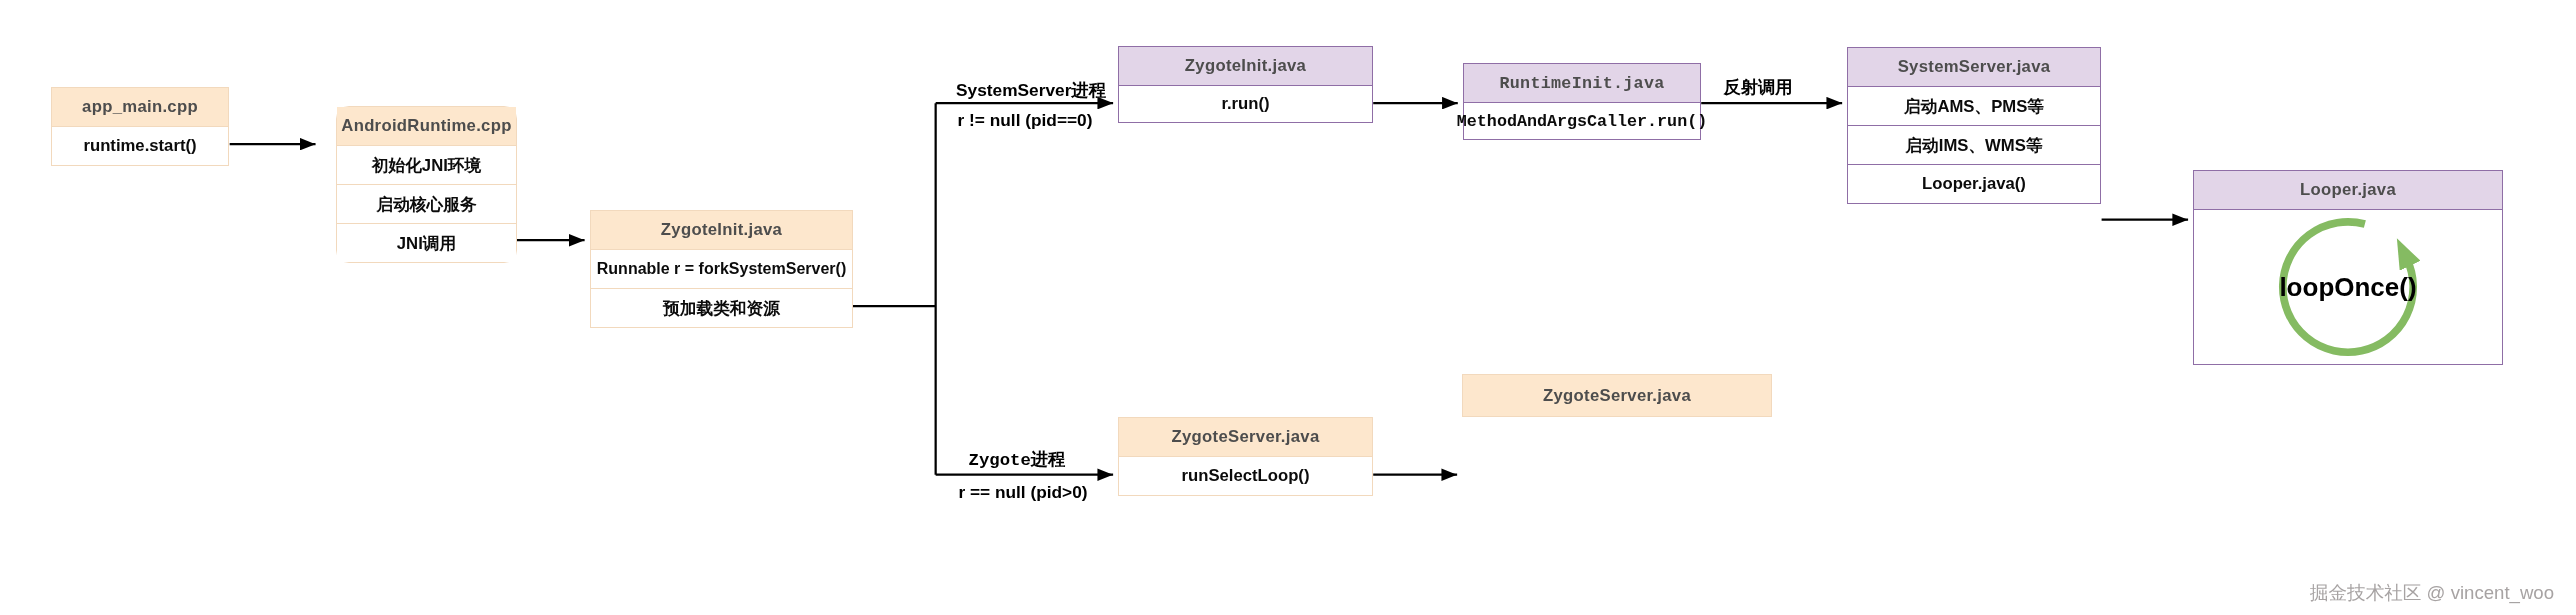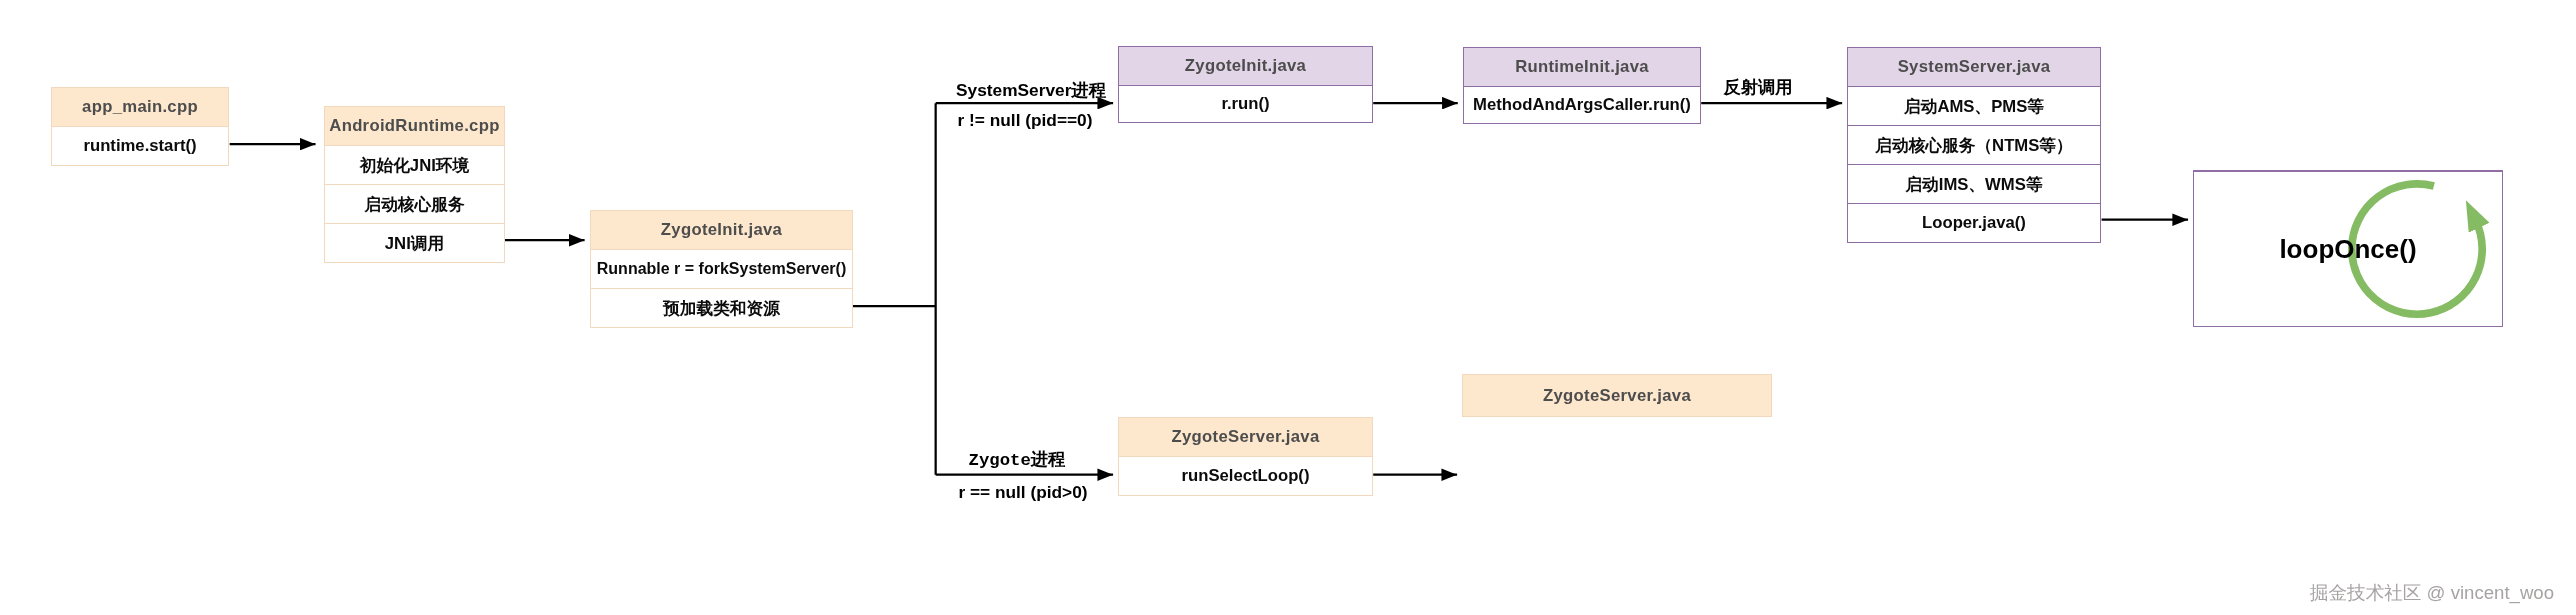--- a/index.html
+++ b/index.html
@@ -18,21 +18,21 @@
     font-weight:bold;font-size:16.7px;color:#0b0b0b;background:#fff;white-space:nowrap;}
 
   .node.orange{border:1.3px solid var(--orange-border,#f2d9bd);}
   .node.orange .hdr{background:var(--orange-fill,#fde7cd);}
   .node.orange .row{border-top:1.3px solid var(--orange-border,#f2d9bd);}
 
   .node.purple{border:1.3px solid var(--purple-border,#8f6ea6);}
   .node.purple .hdr{background:var(--purple-fill,#e2d5e8);}
   .node.purple .row{border-top:1.3px solid var(--purple-border,#8f6ea6);}
 
-  .loop-body{position:relative;height:154px;display:flex;align-items:center;justify-content:flex-end;}
+  .loop-body{position:relative;height:154px;display:flex;align-items:center;justify-content:center;}
   .node.orange .loop-body{border-top:1.3px solid var(--orange-border,#f2d9bd);}
   .node.purple .loop-body{border-top:1.3px solid var(--purple-border,#8f6ea6);}
   .loop-body svg{display:block;}
   .loop-label{position:absolute;inset:0;display:flex;align-items:center;justify-content:center;
     font-weight:bold;font-size:26px;color:#000;}
 
   .edge-label{position:absolute;transform:translate(-50%,-50%);font-weight:bold;
     font-size:17.3px;color:#000;white-space:nowrap;}
 
   .watermark{position:absolute;right:22px;bottom:9px;font-size:18.6px;color:#a7a3a3;
@@ -60,52 +60,52 @@
   <path class="conn" d="M 2655 161 H 2875" marker-end="url(#blkArrow)"></path>
   <path class="conn" d="M 3280 343 H 3415" marker-end="url(#blkArrow)"></path>
   <path class="conn" d="M 2143 741 H 2274" marker-end="url(#blkArrow)"></path>
 </svg>
 
 <div class="node orange" style="left:51px;top:87px;width:178px;">
   <div class="hdr">app_main.cpp</div>
   <div class="row">runtime.start()</div>
 </div>
 
-<div class="node orange" style="left:324px;top:106px;width:181px;">
+<div class="node orange" style="left:336px;top:106px;width:181px;border-radius:13px;">
   <div class="hdr">AndroidRuntime.cpp</div>
   <div class="row">初始化JNI环境</div>
   <div class="row">启动核心服务</div>
   <div class="row">JNI调用</div>
 </div>
 
 <div class="node orange" style="left:590px;top:210px;width:263px;">
   <div class="hdr">ZygoteInit.java</div>
   <div class="row" style="font-size:16px;">Runnable r = forkSystemServer()</div>
   <div class="row">预加载类和资源</div>
 </div>
 
 <div class="node purple" style="left:1118px;top:46px;width:255px;">
   <div class="hdr">ZygoteInit.java</div>
   <div class="row" style="height:36px;">r.run()</div>
 </div>
 
-<div class="node purple" style="left:1463px;top:47px;width:238px;">
+<div class="node purple" style="left:1463px;top:63px;width:238px;font-family:Liberation Mono, monospace;">
   <div class="hdr">RuntimeInit.java</div>
   <div class="row" style="height:36px;">MethodAndArgsCaller.run()</div>
 </div>
 
 <div class="node purple" style="left:1847px;top:47px;width:254px;">
   <div class="hdr">SystemServer.java</div>
   <div class="row">启动AMS、PMS等</div>
-  <div class="row">启动核心服务（NTMS等）</div>
   <div class="row">启动IMS、WMS等</div>
   <div class="row">Looper.java()</div>
 </div>
 
 <div class="node purple" style="left:2193px;top:170px;width:310px;">
+  <div class="hdr">Looper.java</div>
   <div class="loop-body">
     <svg width="170" height="170" viewBox="-133 -133 266 266">
       <path d="M 26.4 -98.5 A 102 102 0 1 0 92 -44" fill="none" stroke="var(--green,#85bb62)" stroke-width="12" marker-end="url(#grnArrow)"></path>
     </svg>
     <span class="loop-label">loopOnce()</span>
   </div>
 </div>
 
 <div class="node orange" style="left:1118px;top:417px;width:255px;">
   <div class="hdr">ZygoteServer.java</div>

